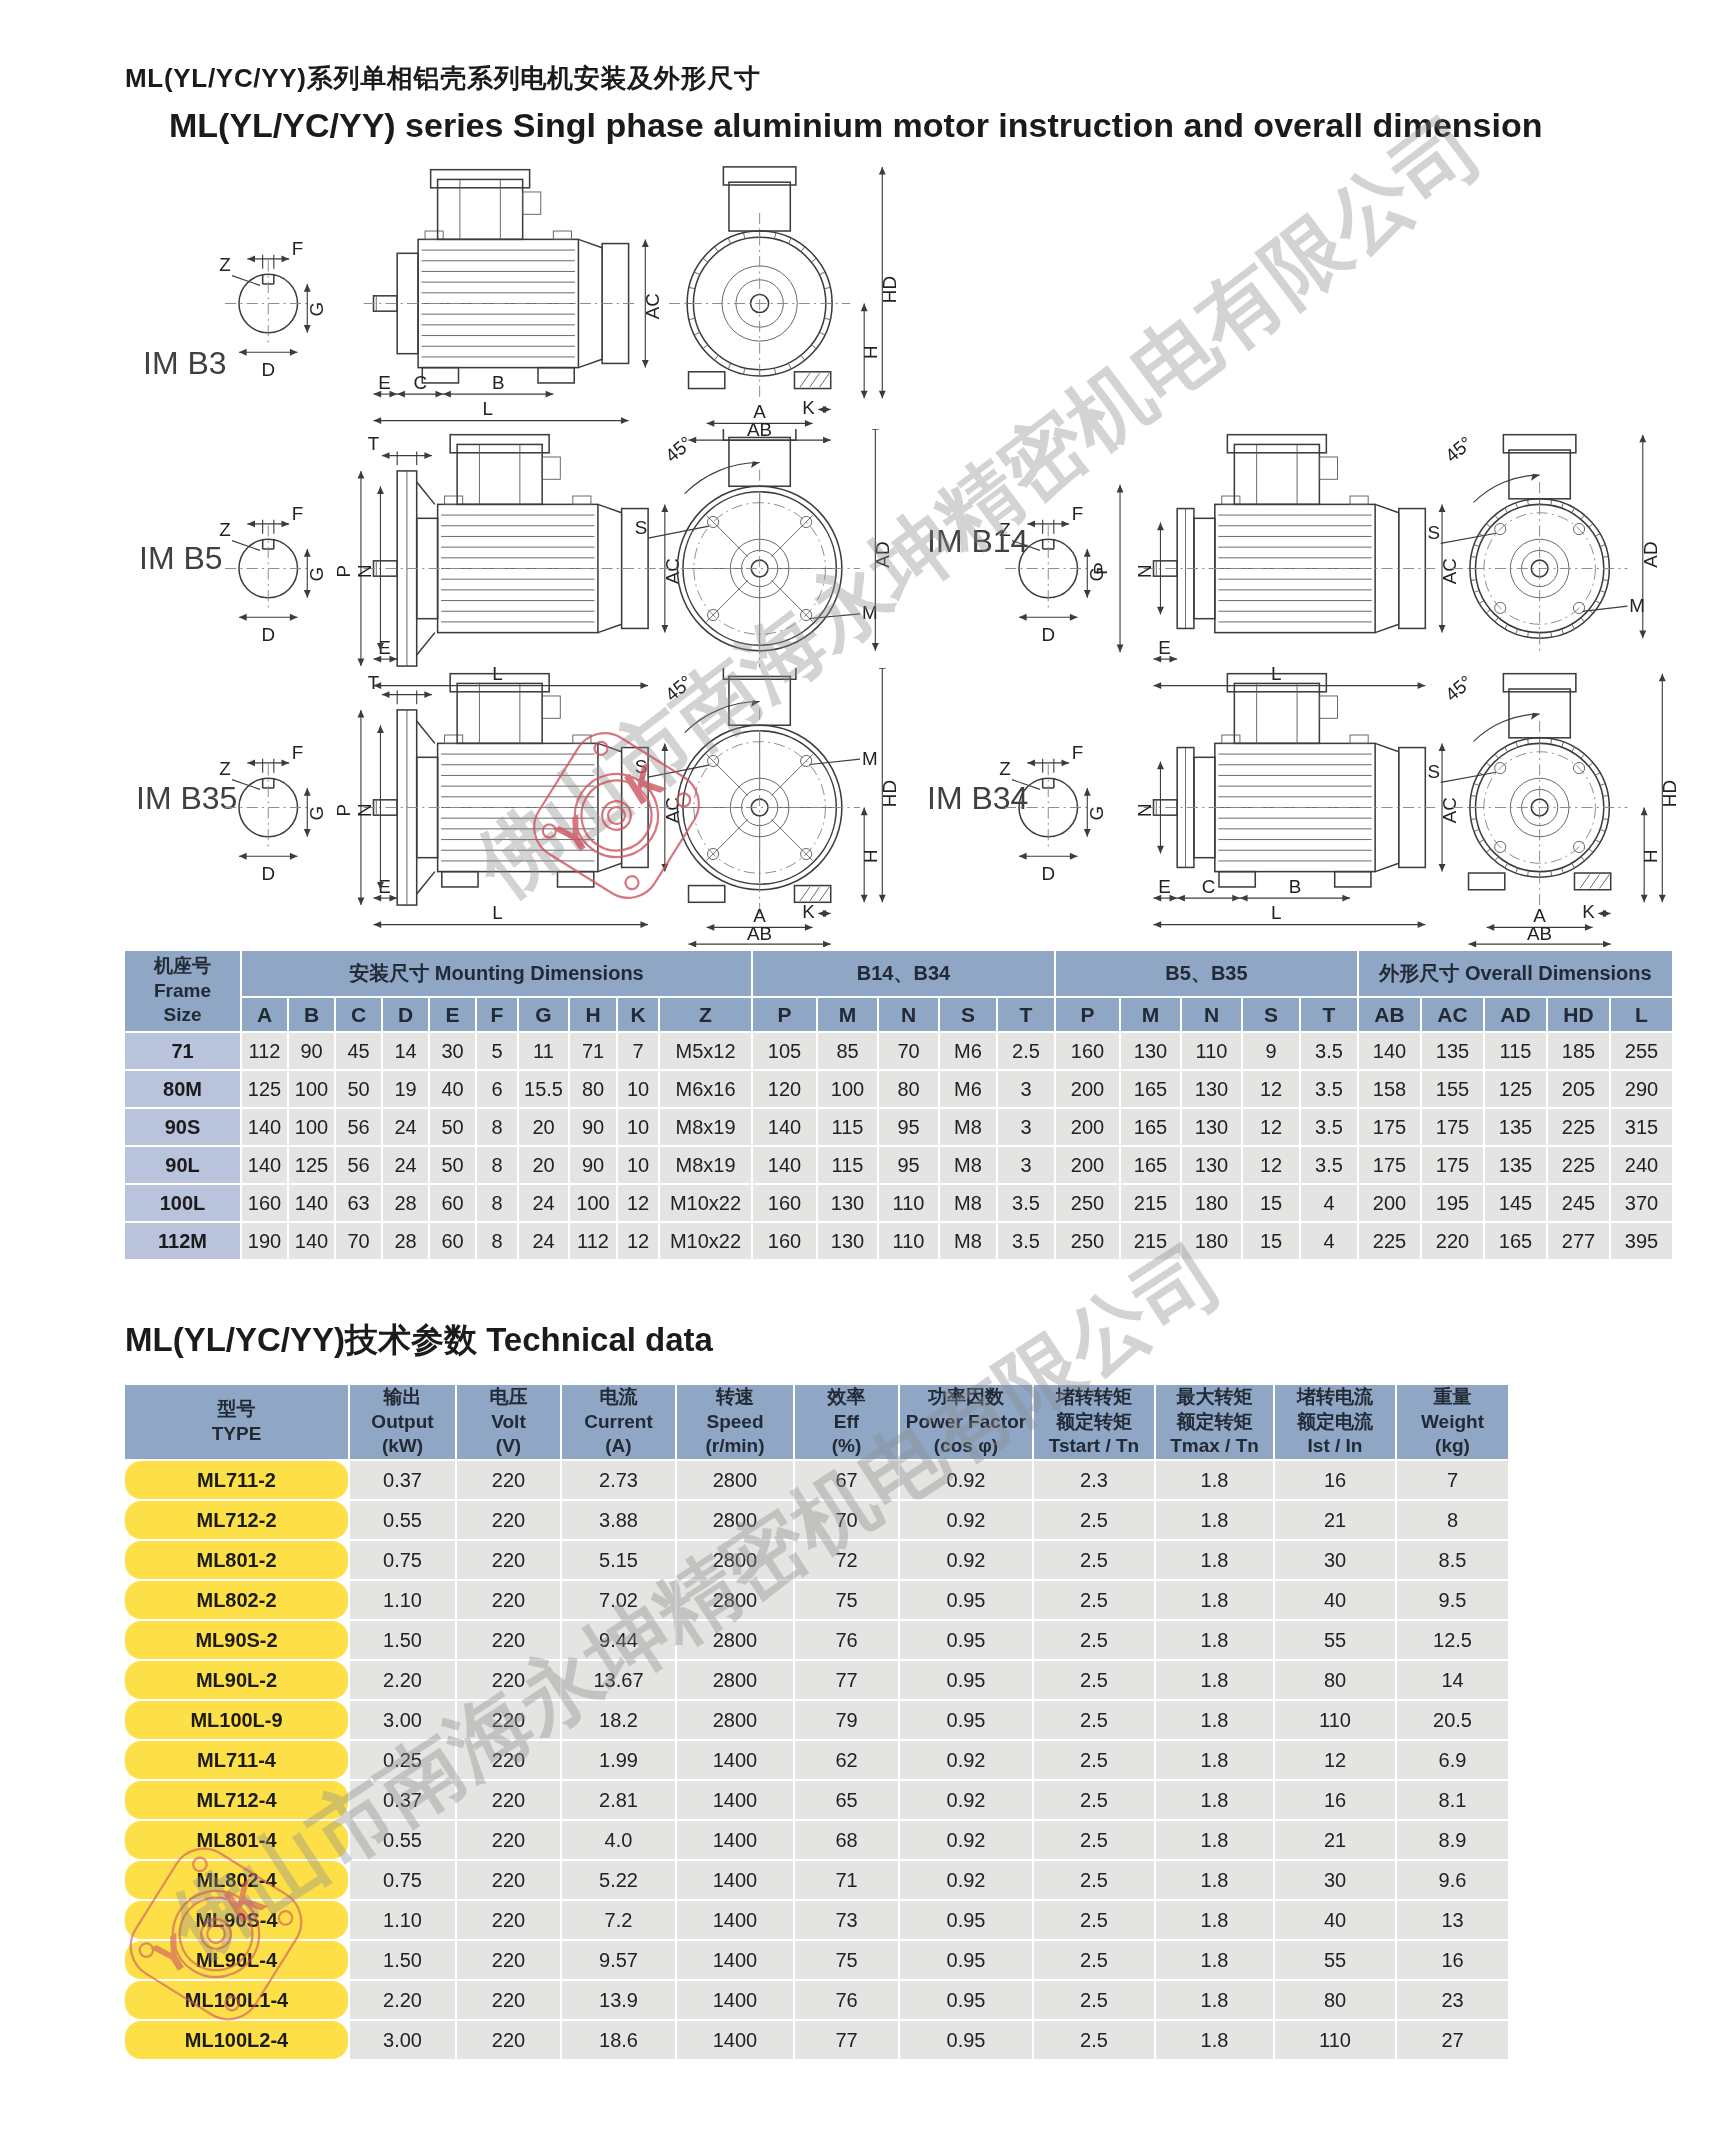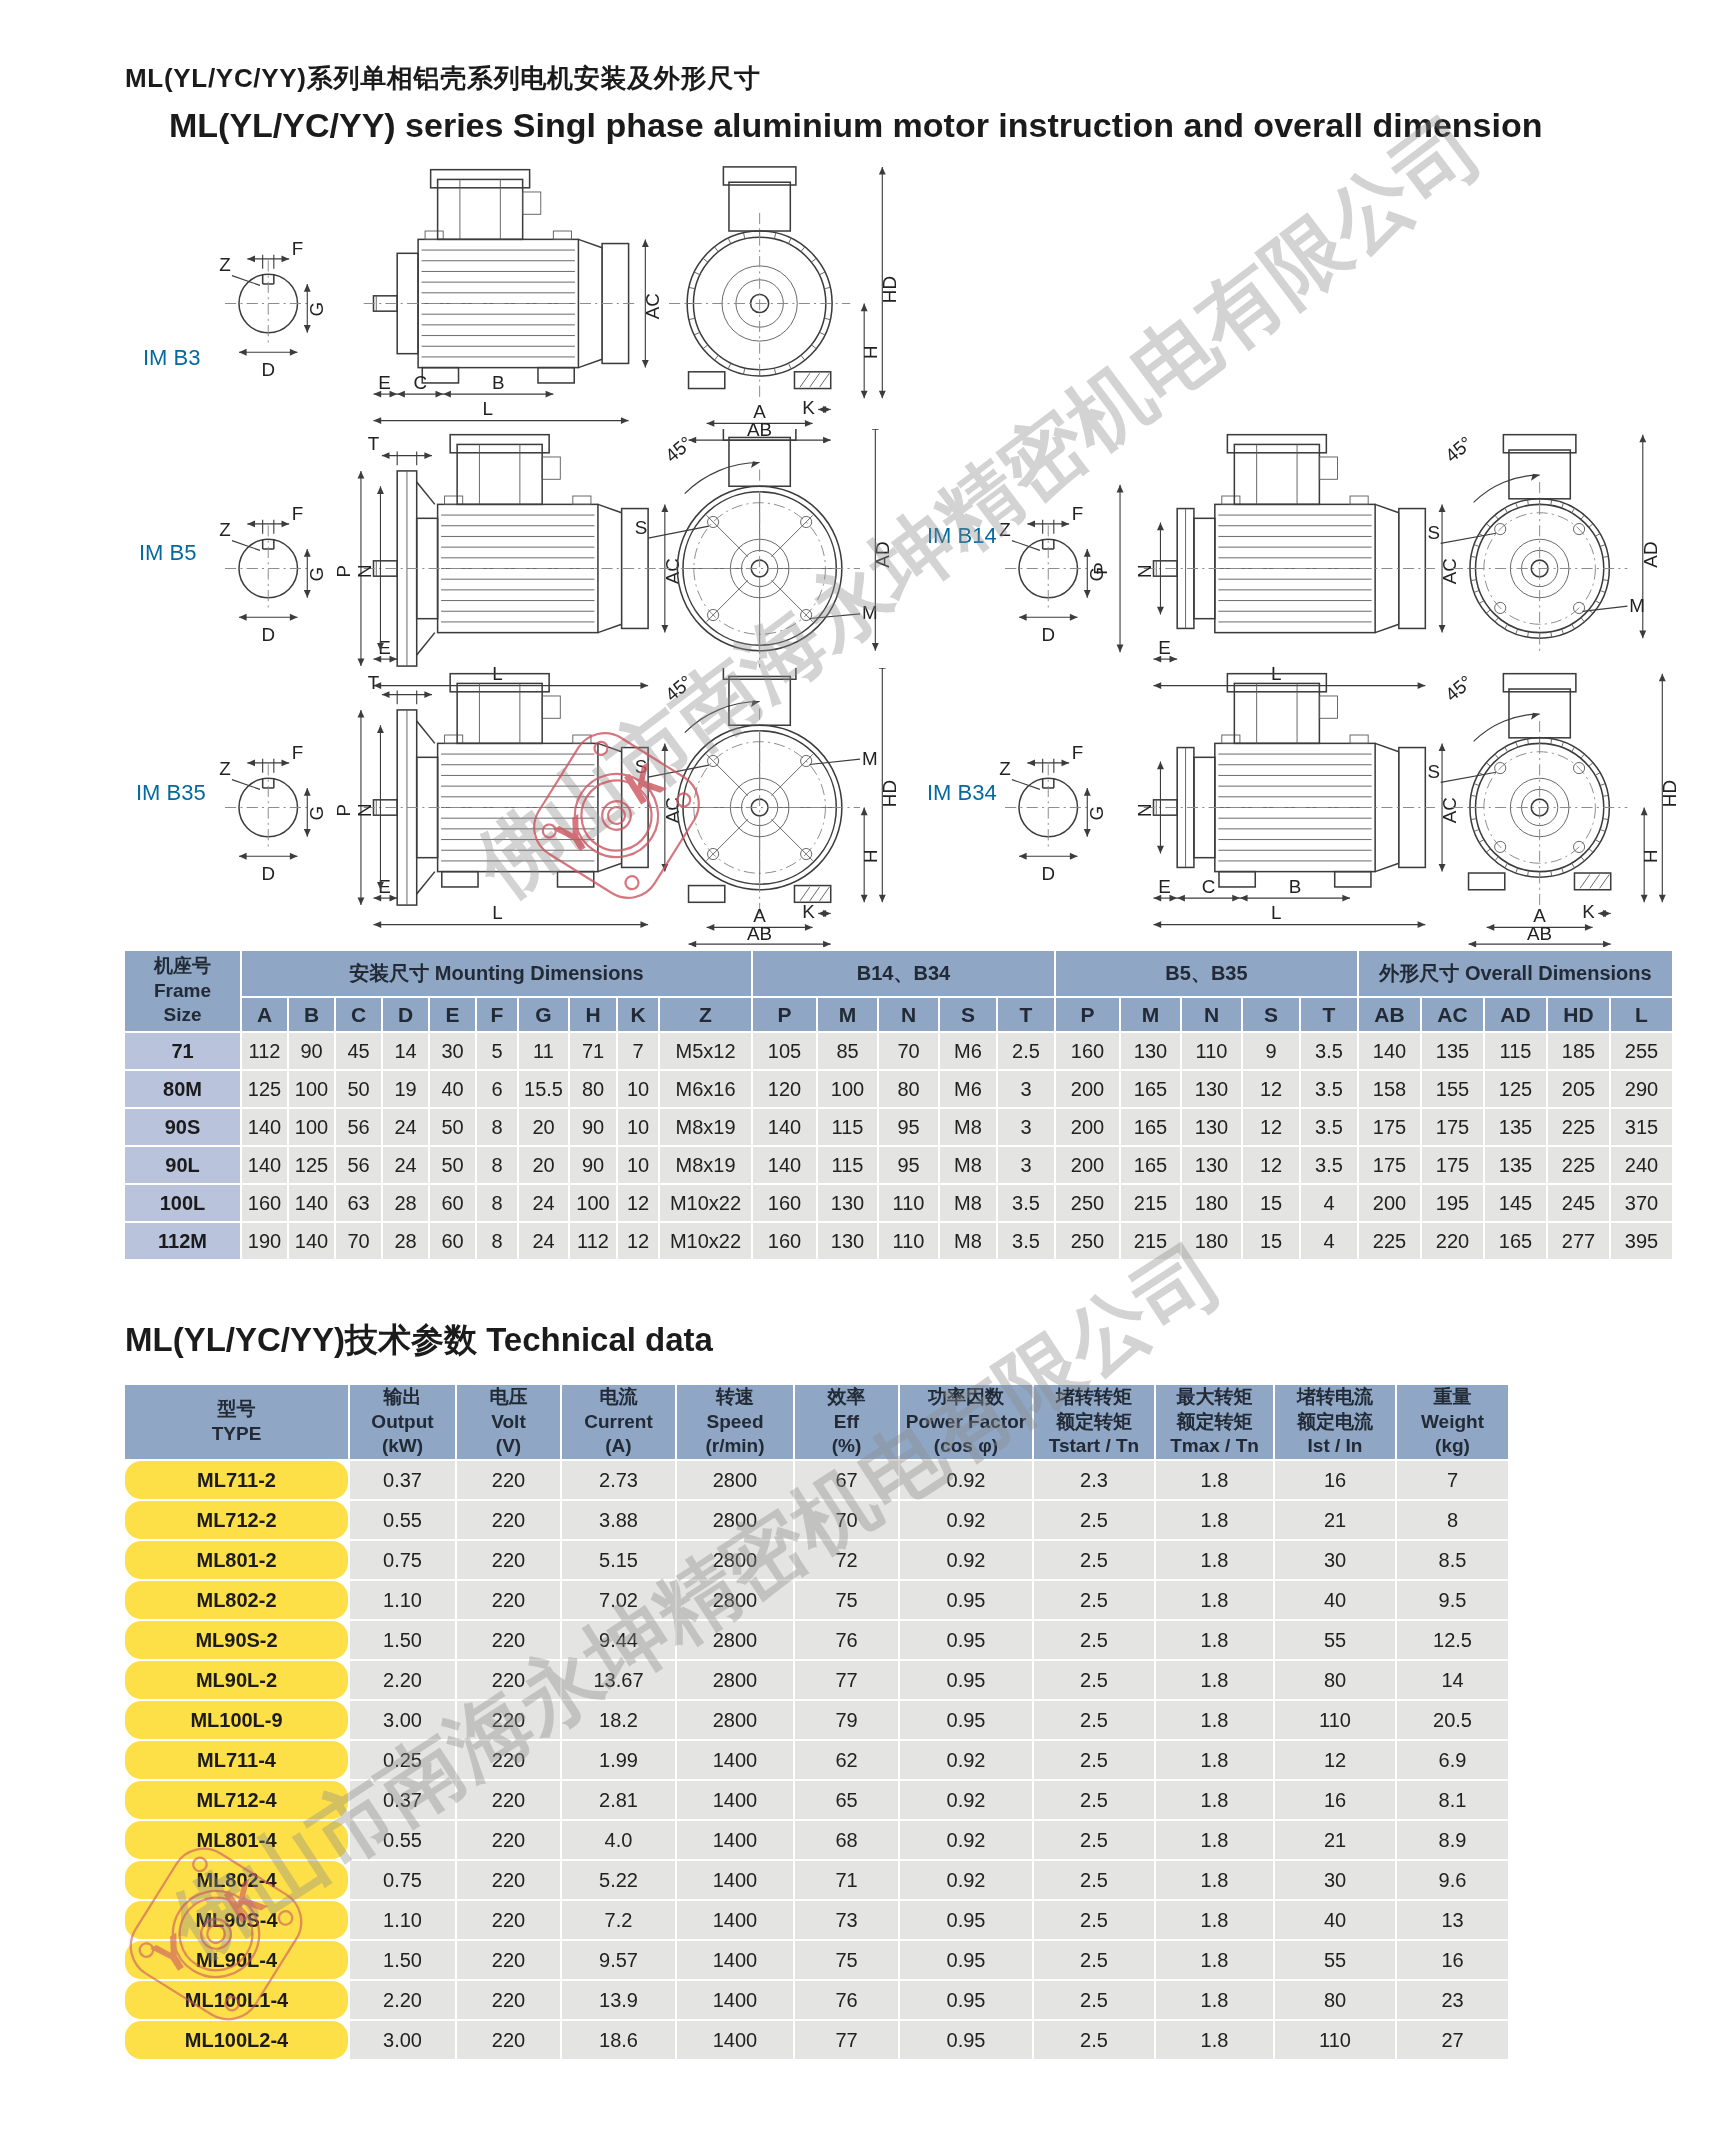--- a/index.html
+++ b/index.html
@@ -1,21 +1,21 @@
 <!DOCTYPE html>
 <html style="font-size:11px"><head>
 <meta charset="utf-8">
 <style>
   html,body{margin:0;padding:0;background:#ffffff;}
   .page{position:relative;width:1728px;height:2140px;background:#fff;overflow:hidden;
         font-family:"Liberation Sans","DejaVu Sans",sans-serif;color:#1b1b1b;}
   .title-cn{position:absolute;left:125px;top:61px;font-size:26px;font-weight:bold;letter-spacing:0.7px;}
   .title-en{position:absolute;left:125px;top:106px;font-size:34px;font-weight:700;margin-left:44px;}
   .section-title{position:absolute;left:125px;top:1318px;font-size:33px;font-weight:bold;}
-  .dia-label{position:absolute;font-size:22px;font-weight:500;color:#0369a1;}
+  .dia-label{position:absolute;font-size:32px;font-weight:500;color:#404040;}
   .dia{position:absolute;}
   
   .dl{stroke:#3c3c3c;stroke-width:2.2;fill:none;}
   .fl{stroke:#5a5a5a;stroke-width:1.3;fill:none;}
   .cl{stroke:#8a8a8a;stroke-width:1.4;fill:none;stroke-dasharray:16 6 3 6;}
   .dm{stroke:#3c3c3c;stroke-width:1.6;fill:none;}
   .ar{fill:#3c3c3c;stroke:none;}
   .dlbl{font-family:"Liberation Sans","DejaVu Sans",sans-serif;font-size:27px;fill:#222;text-anchor:middle;}
   
   .tbl-wrap{position:absolute;left:123px;}

